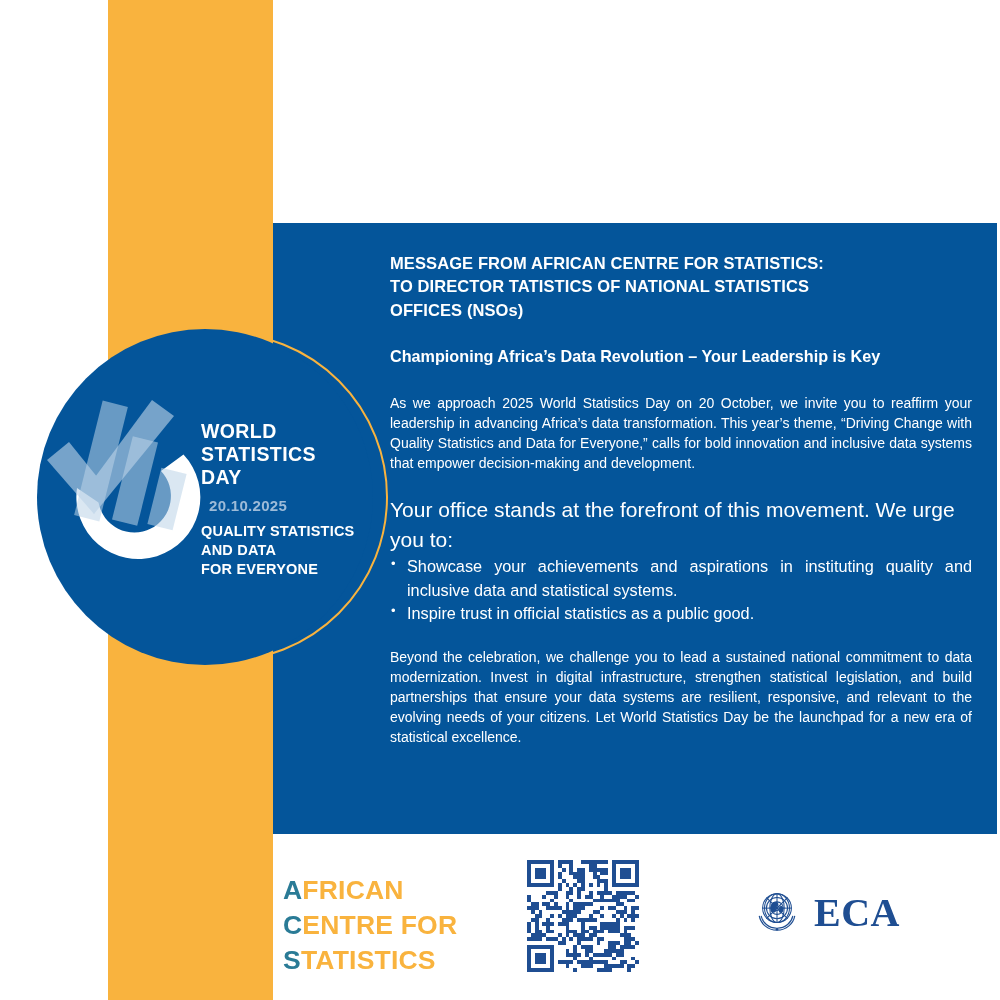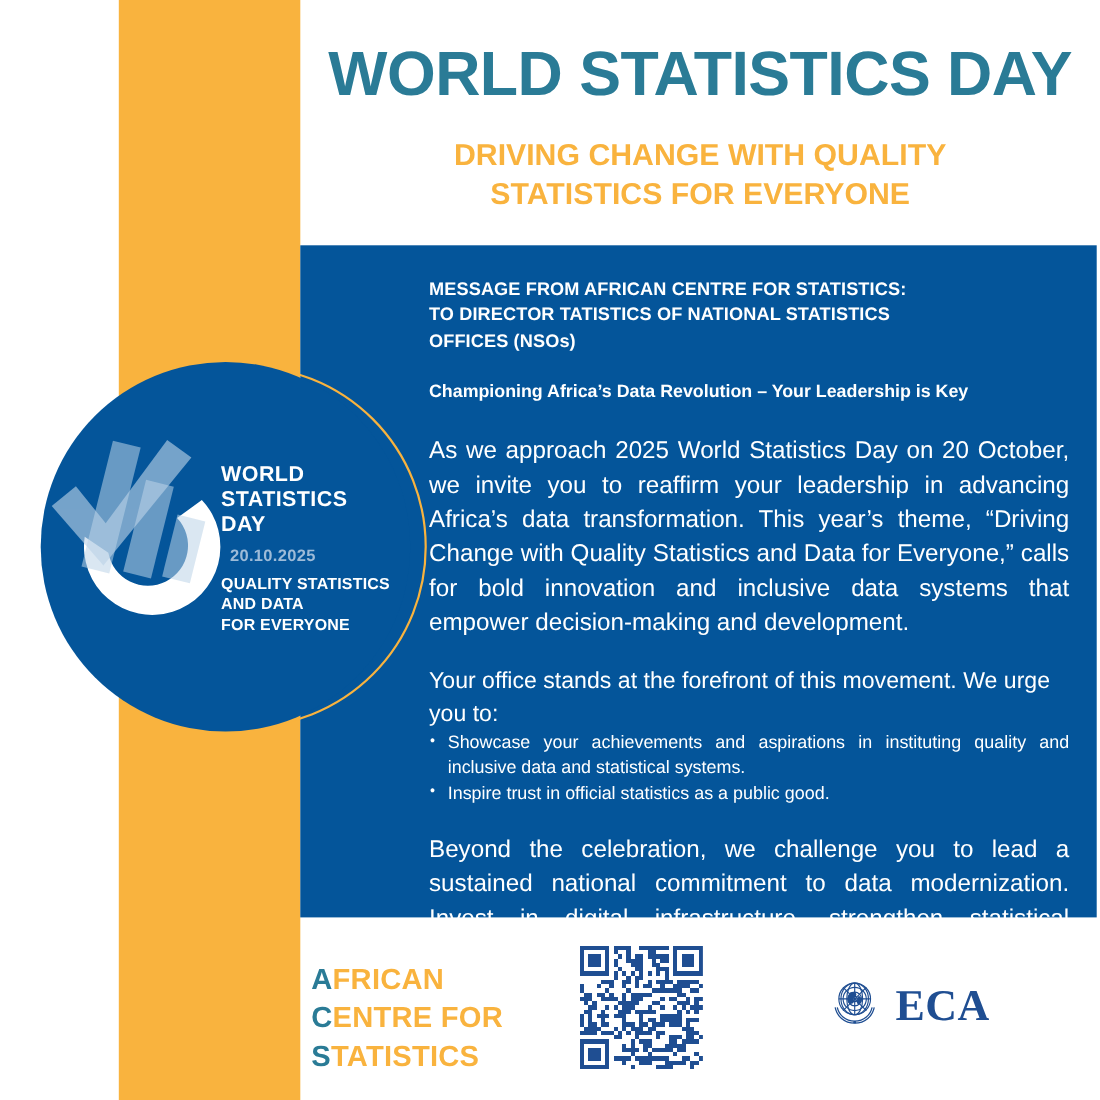--- a/index.html
+++ b/index.html
@@ -155,21 +155,21 @@
     letter-spacing: 0.1px;
     margin: 0 0 24px 0;
   }
   .msg-sub {
     font-size: 16.2px;
     font-weight: bold;
     line-height: 1.35;
     margin: 0 0 25px 0;
   }
   .msg-p {
-    font-size: 22px;
+    font-size: 14px;
     line-height: 1.43;
     margin: 0 0 22px 0;
     text-align: justify;
   }
   .msg-p.last { margin-bottom: 10px; }
   .msg-lead {
     font-size: 21px;
     line-height: 1.43;
     margin: 0 0 0 0;
   }
@@ -239,27 +239,20 @@
   }
 </style>
 </head>
 <body>
 
 <div id="poster">
 
   <div class="orange-stripe"></div>
   <div class="blue-panel"></div>
 
-  <div class="header">
-    <div class="title-main">WORLD STATISTICS DAY</div>
-    <div class="title-sub">
-      <div>DRIVING CHANGE WITH QUALITY</div>
-      <div>STATISTICS FOR EVERYONE</div>
-    </div>
-  </div>
 
   <div class="logo-wrap">
     <div class="logo-ring"></div>
     <div class="logo-circle"></div>
 
     <div class="logo-mark">
       <svg width="175" height="185" viewBox="0 0 175 185" xmlns="http://www.w3.org/2000/svg">
 
         <path d="M 30 86
                  A 62 62 0 1 0 142 104

